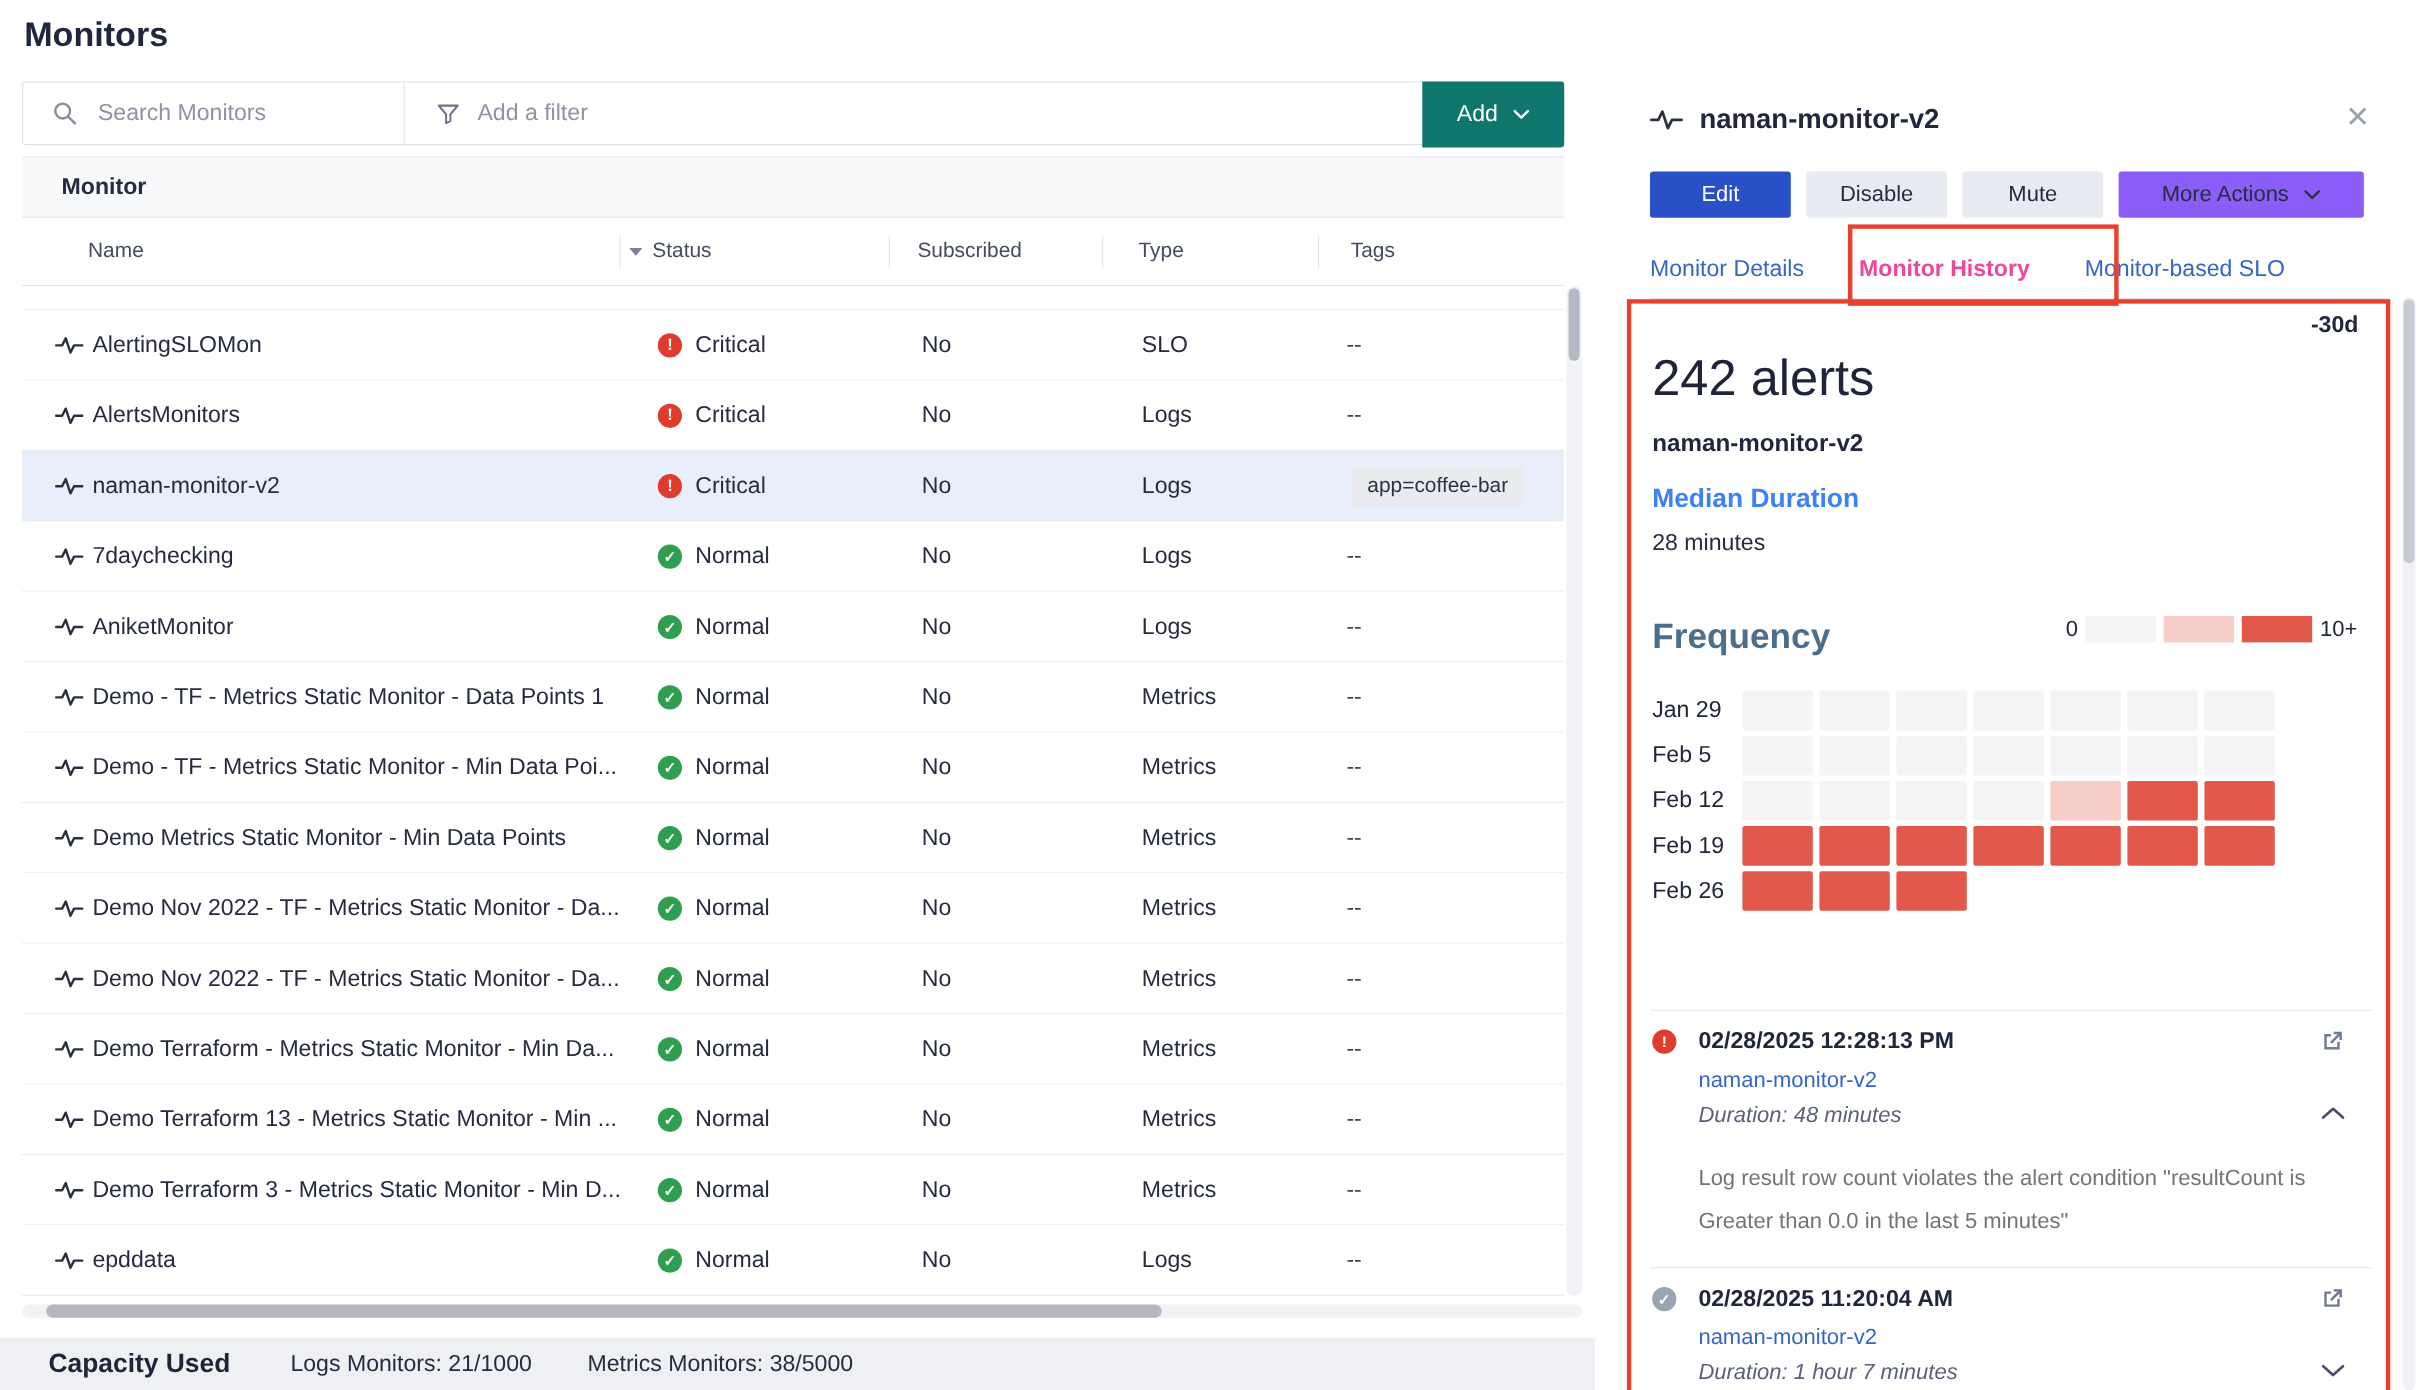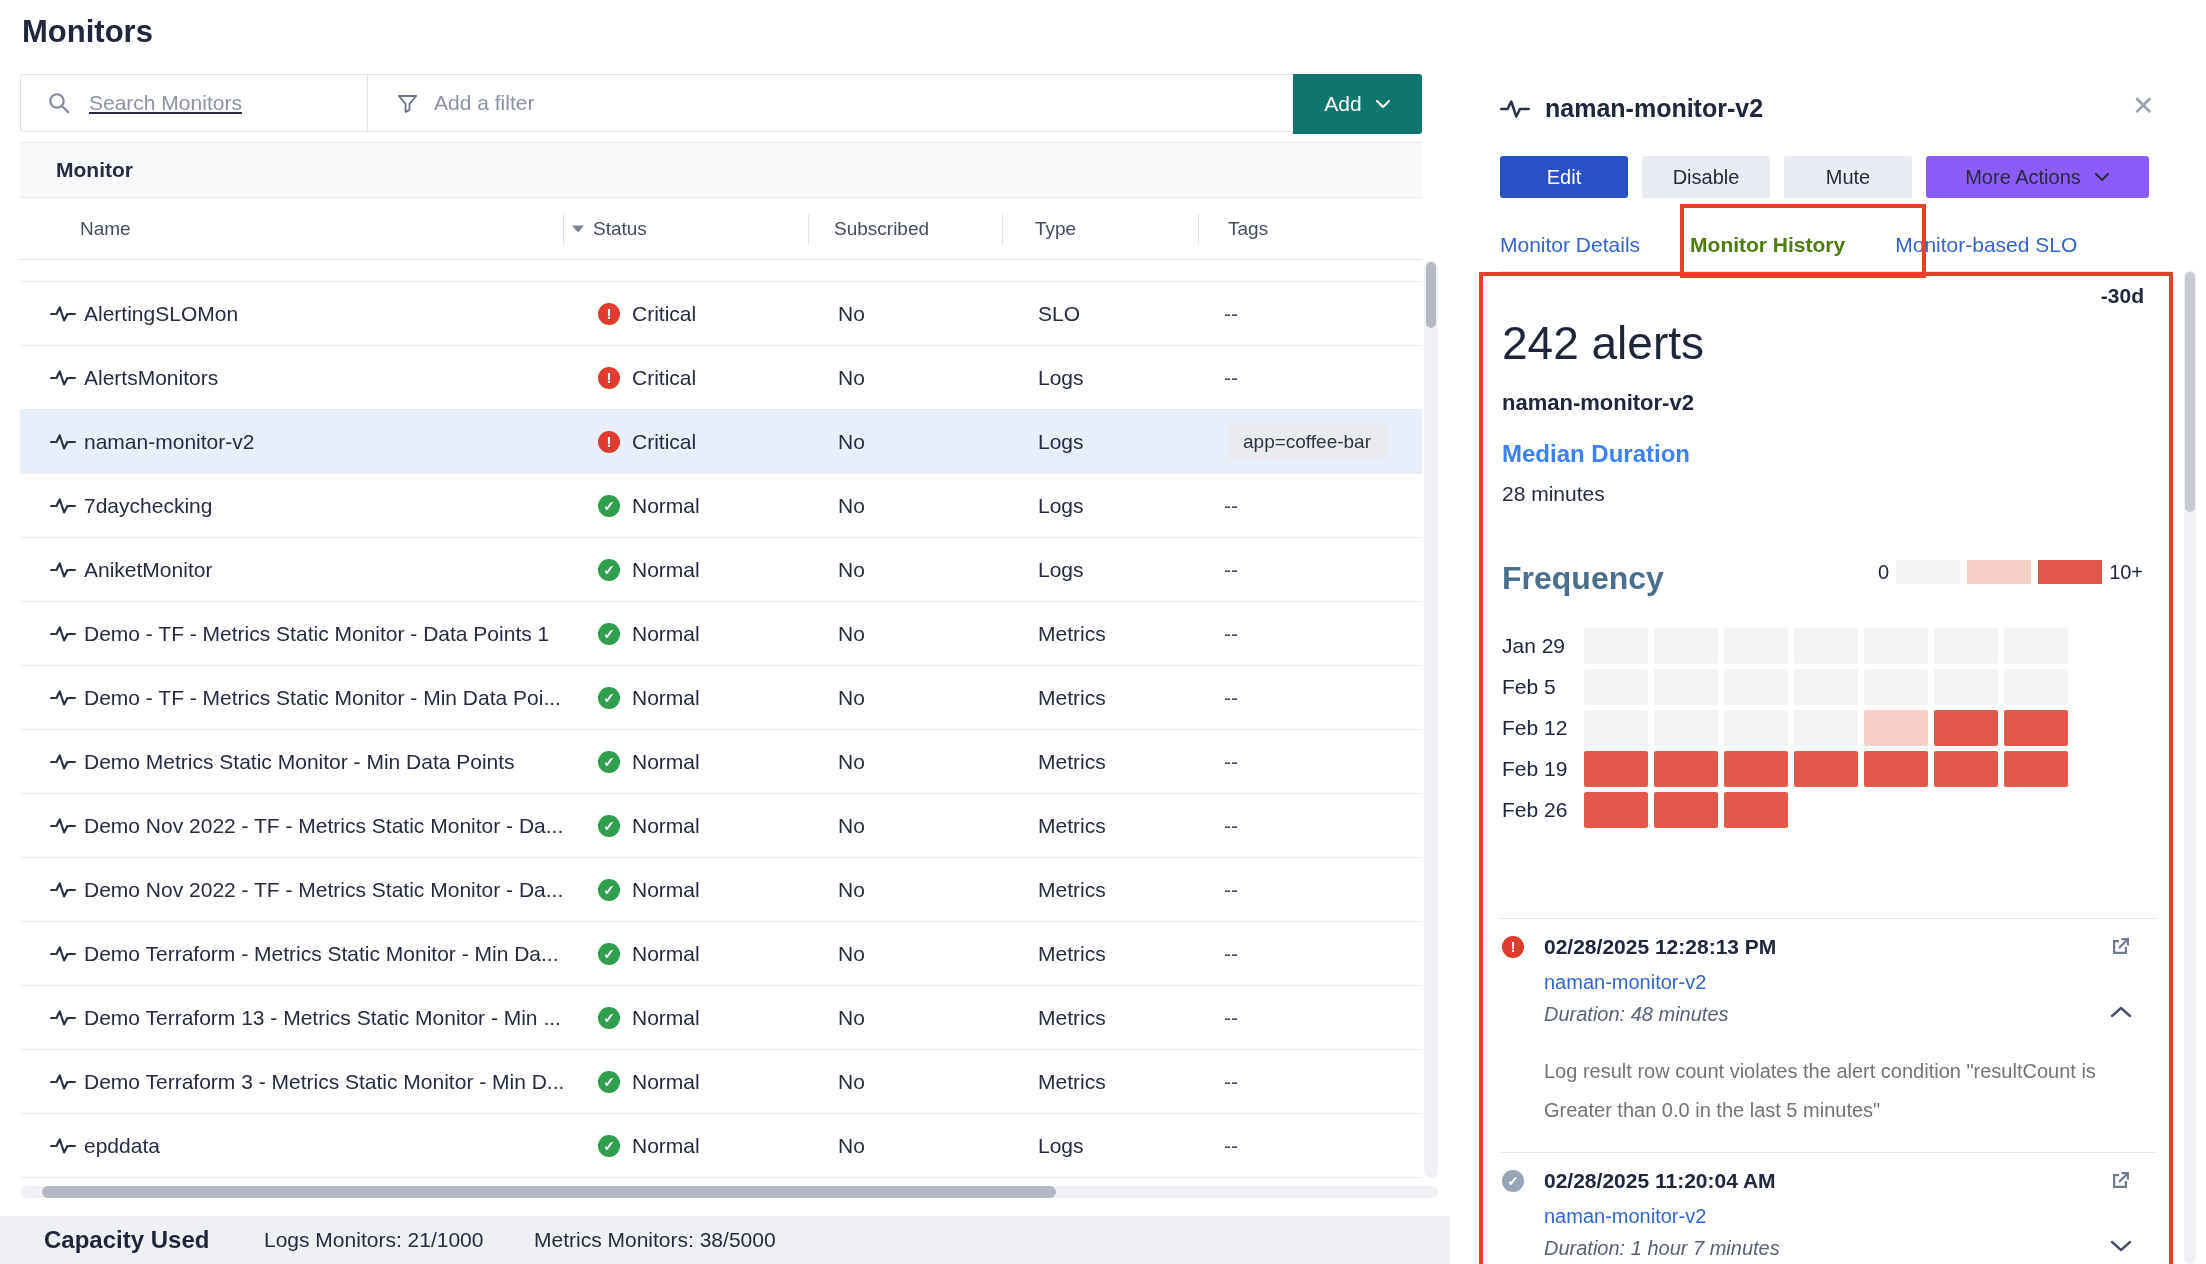--- a/index.html
+++ b/index.html
@@ -9,21 +9,21 @@
     background:#ffffff; color:#262b3f;
     font-family:"Liberation Sans", sans-serif;
   }
 
   
   #page-title { position:absolute; left:22px; top:14px; font-size:31px; font-weight:600; color:#20263c; margin:0; }
 
   
   #toolbar { position:absolute; left:20px; top:74px; width:1402px; height:58px;
     border:1px solid #e1e3e9; border-radius:3px; display:flex; align-items:center; background:#fff; }
-  .seg-search { display:flex; align-items:center; gap:16px; padding-left:26px; width:346px; height:100%;text-decoration:underline; }
+  .seg-search { display:flex; align-items:center; gap:16px; padding-left:26px; width:346px; height:100%; }
   #search-input { border:none; outline:none; font-size:21px; width:240px; color:#262b3f; font-family:inherit; background:transparent; }
   #search-input::placeholder { color:#8d93a3; }
   .toolbar-divider { width:1px; height:56px; background:#e1e3e9; }
   .seg-filter { display:flex; align-items:center; gap:15px; padding-left:28px; color:#8d93a3; font-size:21px; cursor:pointer; }
   #add-button { position:absolute; right:-1px; top:-1px; height:60px; width:129px; background:#0f766e; color:#fff;
     font-size:21px; display:flex; align-items:center; justify-content:center; gap:13px; border:none;
     border-radius:0 3px 3px 0; cursor:pointer; font-family:inherit; }
 
   
   #monitor-bar { position:absolute; left:20px; top:142px; width:1402px; height:56px; background:#f8f9fb;
@@ -80,21 +80,21 @@
   #panel-buttons { position:absolute; left:1500px; top:156px; display:flex; gap:14px; }
   .btn { height:42px; border:none; border-radius:3px; font-size:20px; font-family:inherit; display:flex;
     align-items:center; justify-content:center; cursor:pointer; }
   .btn.primary { width:128px; background:#2a50c7; color:#fff; }
   .btn.secondary { width:128px; background:#e9ebf2; color:#262b3f; }
   .btn.more { width:223px; background:#8b5cf6; color:#262b3f; gap:13px; }
 
   #panel-tabs { position:absolute; left:1500px; top:218px; width:672px; height:54px; border-bottom:1px solid #e4e6eb;
     display:flex; align-items:center; gap:50px; }
   .tab { font-size:21px; color:#3465c8; cursor:pointer; white-space:nowrap; }
-  .tab.active { color:#4d7c0f; font-weight:700; }
+  .tab.active { color:#ec4899; font-weight:700; }
 
   
   .anno { position:absolute; border:4px solid #e8402a; z-index:60; pointer-events:none; background:transparent; }
   #anno-tab { left:1680px; top:204px; width:246px; height:74px; }
   #anno-main { left:1479px; top:272px; width:694px; height:1010px; }
 
   
   #range-label { position:absolute; left:2064px; top:284px; width:80px; text-align:right; font-size:21px; font-weight:600; color:#20263c; }
   #alerts-count { position:absolute; left:1502px; top:316px; font-size:46px; font-weight:400; color:#1f2438; }
   #panel-monitor-name { position:absolute; left:1502px; top:390px; font-size:22px; font-weight:700; color:#20263c; }

